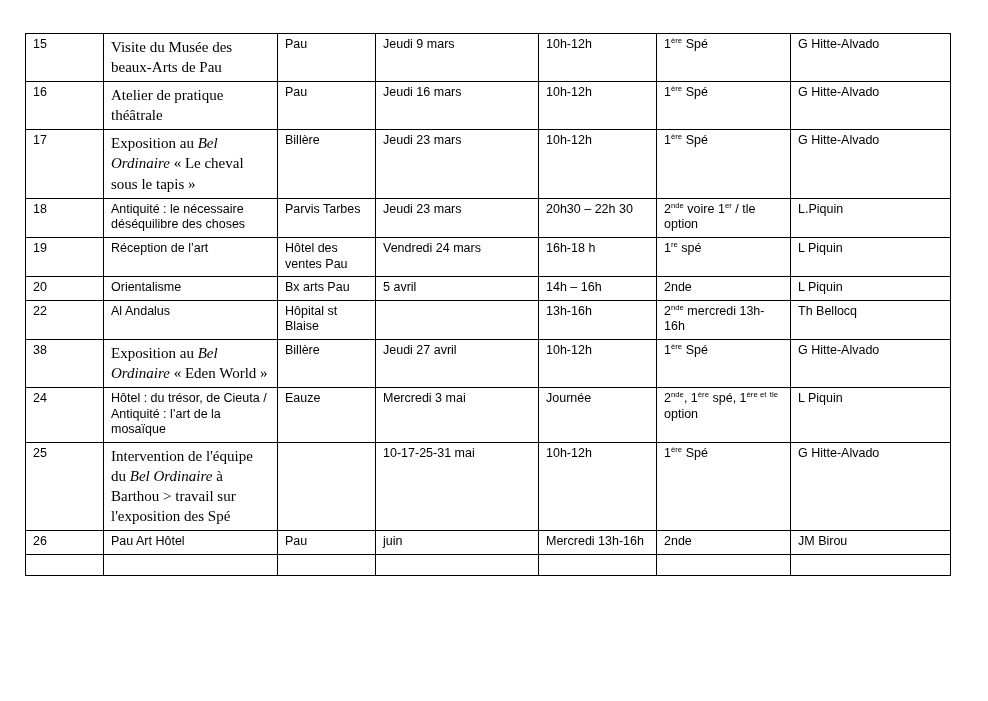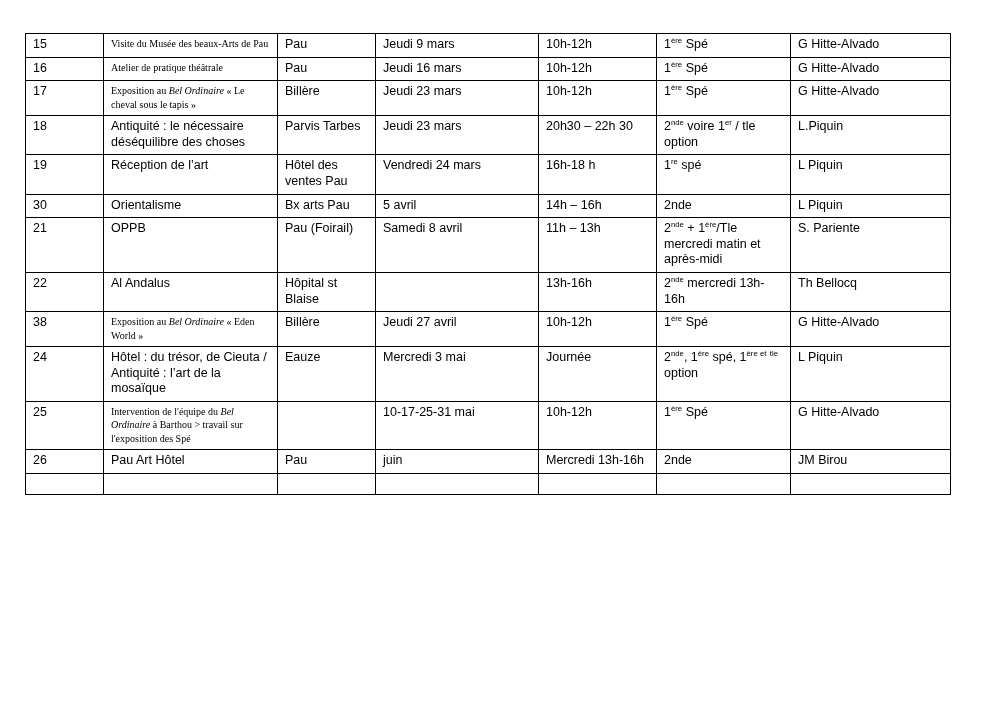--- a/index.html
+++ b/index.html
@@ -33,21 +33,21 @@
     border: 1px solid #000000;
     vertical-align: top;
     padding: 3px 7px 4px 7px;
     font-size: 12.5px;
     line-height: 1.25;
     overflow: hidden;
     word-wrap: break-word;
   }
   table.events td.font-serif {
     font-family: "Liberation Serif", serif;
-    font-size: 10px;
+    font-size: 15px;
     line-height: 1.34;
   }
   table.events sup {
     font-size: 0.62em;
     line-height: 0;
     vertical-align: super;
   }
   .italic {
     font-style: italic;
   }
@@ -109,36 +109,27 @@
         <tr>
           <td class="col-num">19</td>
           <td class="col-title">Réception de l’art</td>
           <td class="col-location">Hôtel des ventes  Pau</td>
           <td class="col-date">Vendredi 24 mars</td>
           <td class="col-time">16h-18 h</td>
           <td class="col-level"><span>1</span><sup>re</sup><span> spé</span></td>
           <td class="col-teacher">L Piquin</td>
         </tr>
         <tr>
-          <td class="col-num">30</td>
+          <td class="col-num">20</td>
           <td class="col-title">Orientalisme</td>
           <td class="col-location">Bx arts Pau</td>
           <td class="col-date">5 avril</td>
           <td class="col-time">14h – 16h</td>
           <td class="col-level">2nde</td>
           <td class="col-teacher">L Piquin</td>
-        </tr>
-        <tr>
-          <td class="col-num">21</td>
-          <td class="col-title">OPPB</td>
-          <td class="col-location">Pau (Foirail)</td>
-          <td class="col-date">Samedi 8 avril</td>
-          <td class="col-time">11h – 13h</td>
-          <td class="col-level"><span>2</span><sup>nde</sup><span> + 1</span><sup>ère</sup><span>/Tle mercredi matin et après-midi</span></td>
-          <td class="col-teacher">S. Pariente</td>
         </tr>
         <tr>
           <td class="col-num">22</td>
           <td class="col-title">Al Andalus</td>
           <td class="col-location">Hôpital st Blaise</td>
           <td class="col-date"></td>
           <td class="col-time">13h-16h</td>
           <td class="col-level"><span>2</span><sup>nde</sup><span> mercredi  13h-16h</span></td>
           <td class="col-teacher">Th Bellocq</td>
         </tr>

